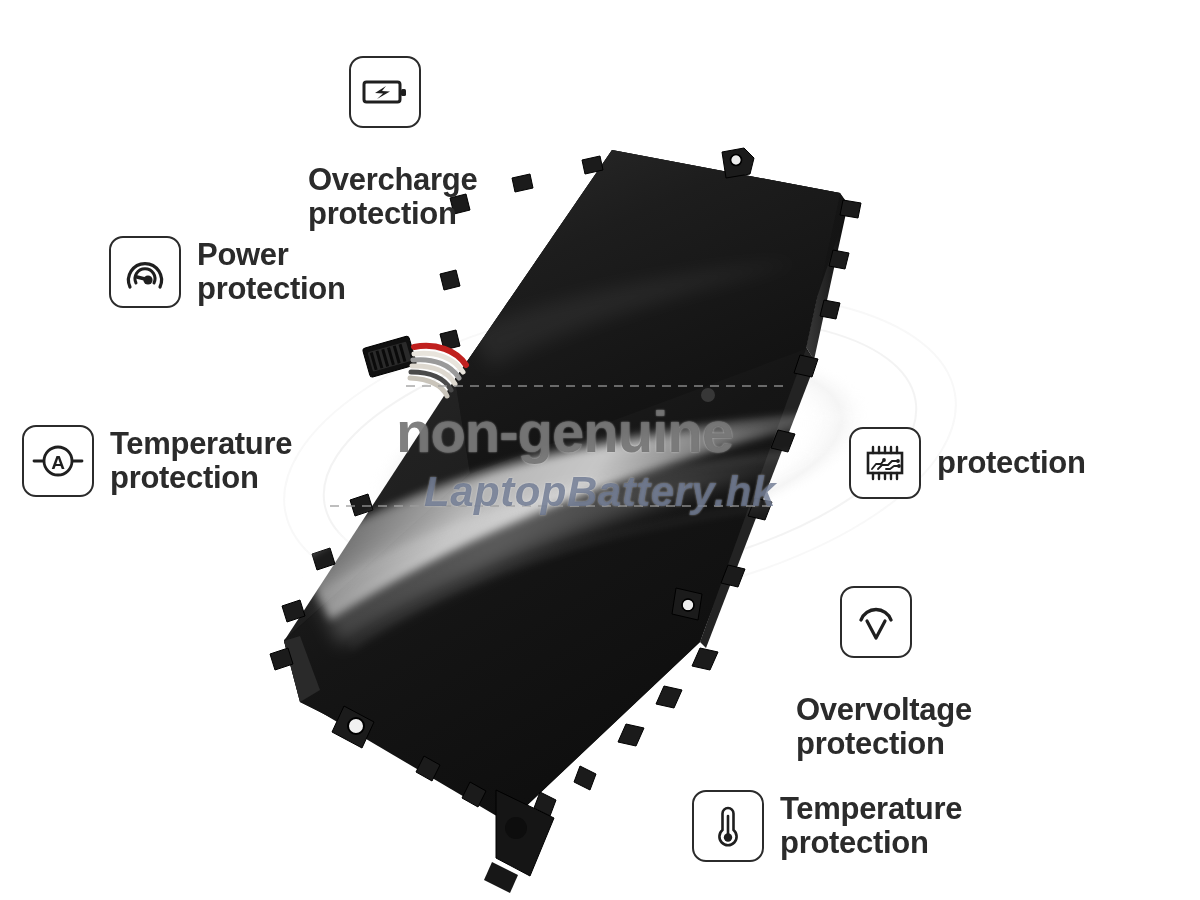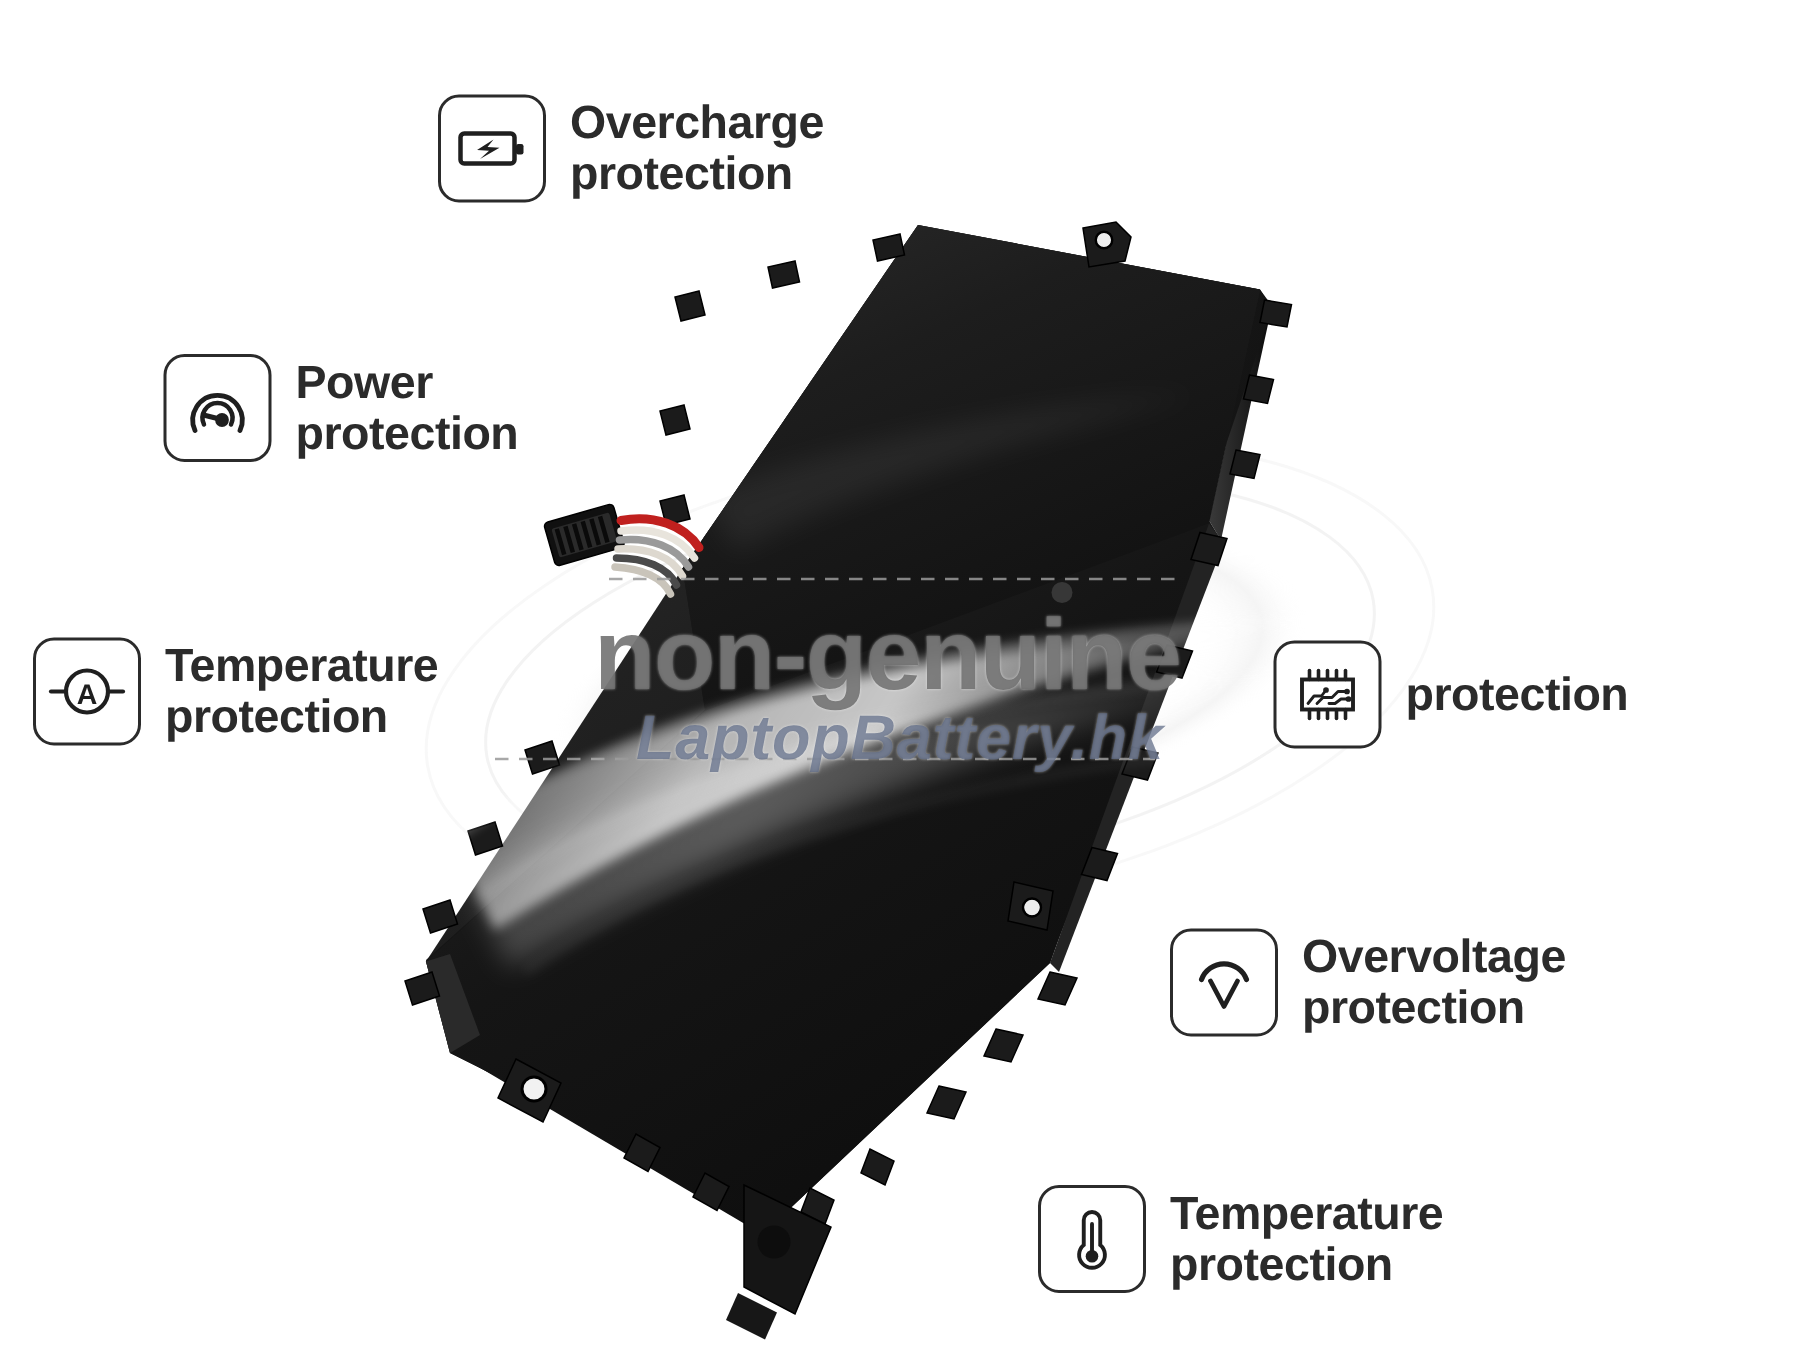--- a/index.html
+++ b/index.html
@@ -13,21 +13,21 @@
   #stage{position:absolute;inset:0;width:1200px;height:900px;}
 
   
   .photo-layer{position:absolute;inset:0;}
   .photo-layer svg{position:absolute;inset:0;}
 
   
   .wm{position:absolute;pointer-events:none;}
   .wm-main{
     left:396px;top:398px;
-    font-size:67px;font-weight:bold;
+    font-size:58px;font-weight:bold;
     letter-spacing:-1px;
     color:rgba(110,110,110,.88);
     text-shadow:0 0 2px rgba(255,255,255,.55);
   }
   .wm-sub{
     left:424px;top:468px;
     font-size:42px;font-weight:bold;
     letter-spacing:.5px;
     color:rgba(92,104,132,.72);
     text-shadow:0 0 2px rgba(255,255,255,.5);
@@ -219,21 +219,21 @@
         <path d="M300,560 C430,468 620,424 880,414" stroke-width="3" filter="url(#softBlur)"></path>
         <path d="M316,600 C452,506 656,458 890,448" stroke-width="2" opacity=".5" filter="url(#softBlur)"></path>
         <path d="M350,648 C470,566 650,512 852,498" stroke-width="2" opacity=".35" filter="url(#softBlur)"></path>
       </g>
     </svg>
   </div>
 
   <div class="wm wm-main">non-genuine</div>
   <div class="wm wm-sub">LaptopBattery.hk</div>
 
-  <div class="feature" style="left:292px;top:30px;">
+  <div class="feature" style="left:292px;top:56px;flex-direction:column;">
     <div class="chip">
       <svg width="46" height="30" viewBox="0 0 46 30">
         <rect x="2" y="5" width="36" height="20" rx="2.5" fill="none" stroke="#1f1f1f" stroke-width="3"></rect>
         <rect x="39" y="12" width="5" height="7" rx="1.5" fill="#1f1f1f"></rect>
         <path d="M24,9 L13,16 L21,16.5 L15,22 L28,14.5 L20,14 Z" fill="#1f1f1f"></path>
       </svg>
     </div>
     <div class="f-label">
       <span>Overcharge</span>
       <span class="l2">protection</span>
@@ -294,21 +294,21 @@
         <circle cx="23" cy="17" r="1.9" fill="#1f1f1f"></circle>
         <circle cx="37" cy="18" r="1.9" fill="#1f1f1f"></circle>
         <circle cx="38" cy="23" r="1.9" fill="#1f1f1f"></circle>
       </svg>
     </div>
     <div class="f-label">
       <span class="l2">protection</span>
     </div>
   </div>
 
-  <div class="feature" style="left:780px;top:586px;">
+  <div class="feature" style="left:780px;top:586px;flex-direction:column;">
     <div class="chip">
       <svg width="44" height="42" viewBox="0 0 44 42">
         <path d="M7,19 A16,16 0 0 1 37,19" fill="none" stroke="#1f1f1f" stroke-width="3.4" stroke-linecap="round"></path>
         <path d="M13,20 L22,37 L31,20" fill="none" stroke="#1f1f1f" stroke-width="3.2" stroke-linecap="round" stroke-linejoin="round"></path>
       </svg>
     </div>
     <div class="f-label">
       <span>Overvoltage</span>
       <span class="l2">protection</span>
     </div>

